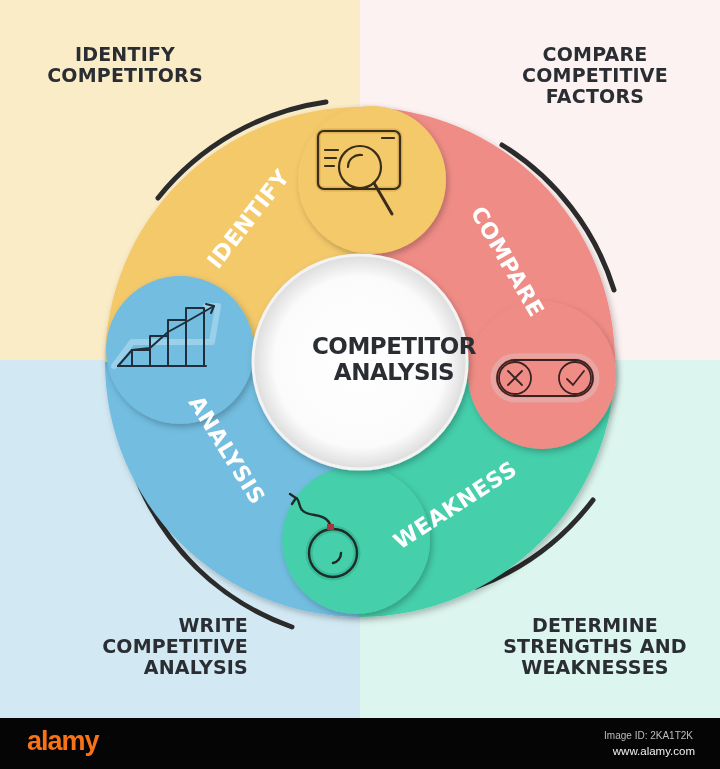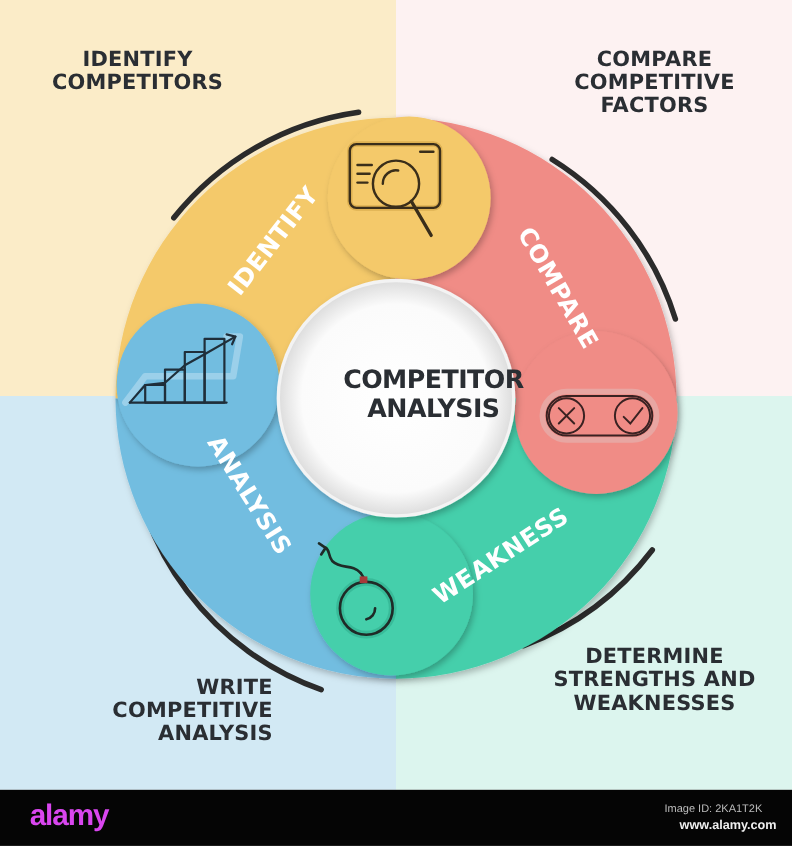--- a/index.html
+++ b/index.html
@@ -6,27 +6,27 @@
   body{width:720px;height:769px;position:relative;overflow:hidden;font-family:"DejaVu Sans","Liberation Sans",sans-serif;background:#fff;}
   .quad{position:absolute;width:360px;}
   .q-tl{left:0;top:0;height:360px;}
   .q-tr{left:360px;top:0;height:360px;}
   .q-bl{left:0;top:360px;height:358px;}
   .q-br{left:360px;top:360px;height:358px;}
   .corner-label{position:absolute;font-family:"DejaVu Sans",sans-serif;font-weight:bold;color:#2a2e33;text-align:center;font-size:19px;line-height:21px;letter-spacing:0.2px;white-space:pre-line;}
   #lbl-tl{left:10px;top:44px;width:230px;}
   #lbl-tr{left:470px;top:44px;width:250px;}
   #lbl-bl{left:8px;top:615px;width:240px;text-align:right;}
-  #lbl-br{left:470px;top:587px;width:250px;}
+  #lbl-br{left:470px;top:615px;width:250px;}
   svg.diagram{position:absolute;left:0;top:0;}
   .center-title{position:absolute;left:253px;top:333px;width:214px;text-align:center;font-family:"DejaVu Sans",sans-serif;font-weight:bold;color:#2a2e33;font-size:23px;line-height:26px;letter-spacing:-0.5px;padding-left:34px;}
   .footer{position:absolute;left:0;top:718px;width:720px;height:51px;background:#050505;}
-  .footer-logo{position:absolute;left:27px;top:8px;color:#d946ef;font-family:"Liberation Sans",sans-serif;font-size:27px;font-weight:bold;letter-spacing:-1px;}
+  .footer-logo{position:absolute;left:27px;top:8px;color:#f97316;font-family:"Liberation Sans",sans-serif;font-size:27px;font-weight:bold;letter-spacing:-1px;}
   .footer-id{position:absolute;right:27px;top:12px;color:#bdbdbd;font-family:"Liberation Sans",sans-serif;font-size:10px;text-align:left;}
-  .footer-url{position:absolute;right:14px;top:27px;color:#f0f0f0;font-family:"Liberation Sans",sans-serif;font-size:11.5px;font-weight:bold;text-align:center;}
+  .footer-url{position:absolute;right:25px;top:27px;color:#f0f0f0;font-family:"Liberation Sans",sans-serif;font-size:11.5px;font-weight:normal;text-align:center;}
   .seg-label{font-family:"DejaVu Sans",sans-serif;font-weight:bold;fill:#ffffff;font-size:22px;letter-spacing:0.5px;}
 </style>
 </head>
 <body>
 
 <div class="quad q-tl" style="background:#fbecc8"></div>
 <div class="quad q-tr" style="background:#fdf2f2"></div>
 <div class="quad q-bl" style="background:#d2e9f4"></div>
 <div class="quad q-br" style="background:#dcf5ee"></div>
 

